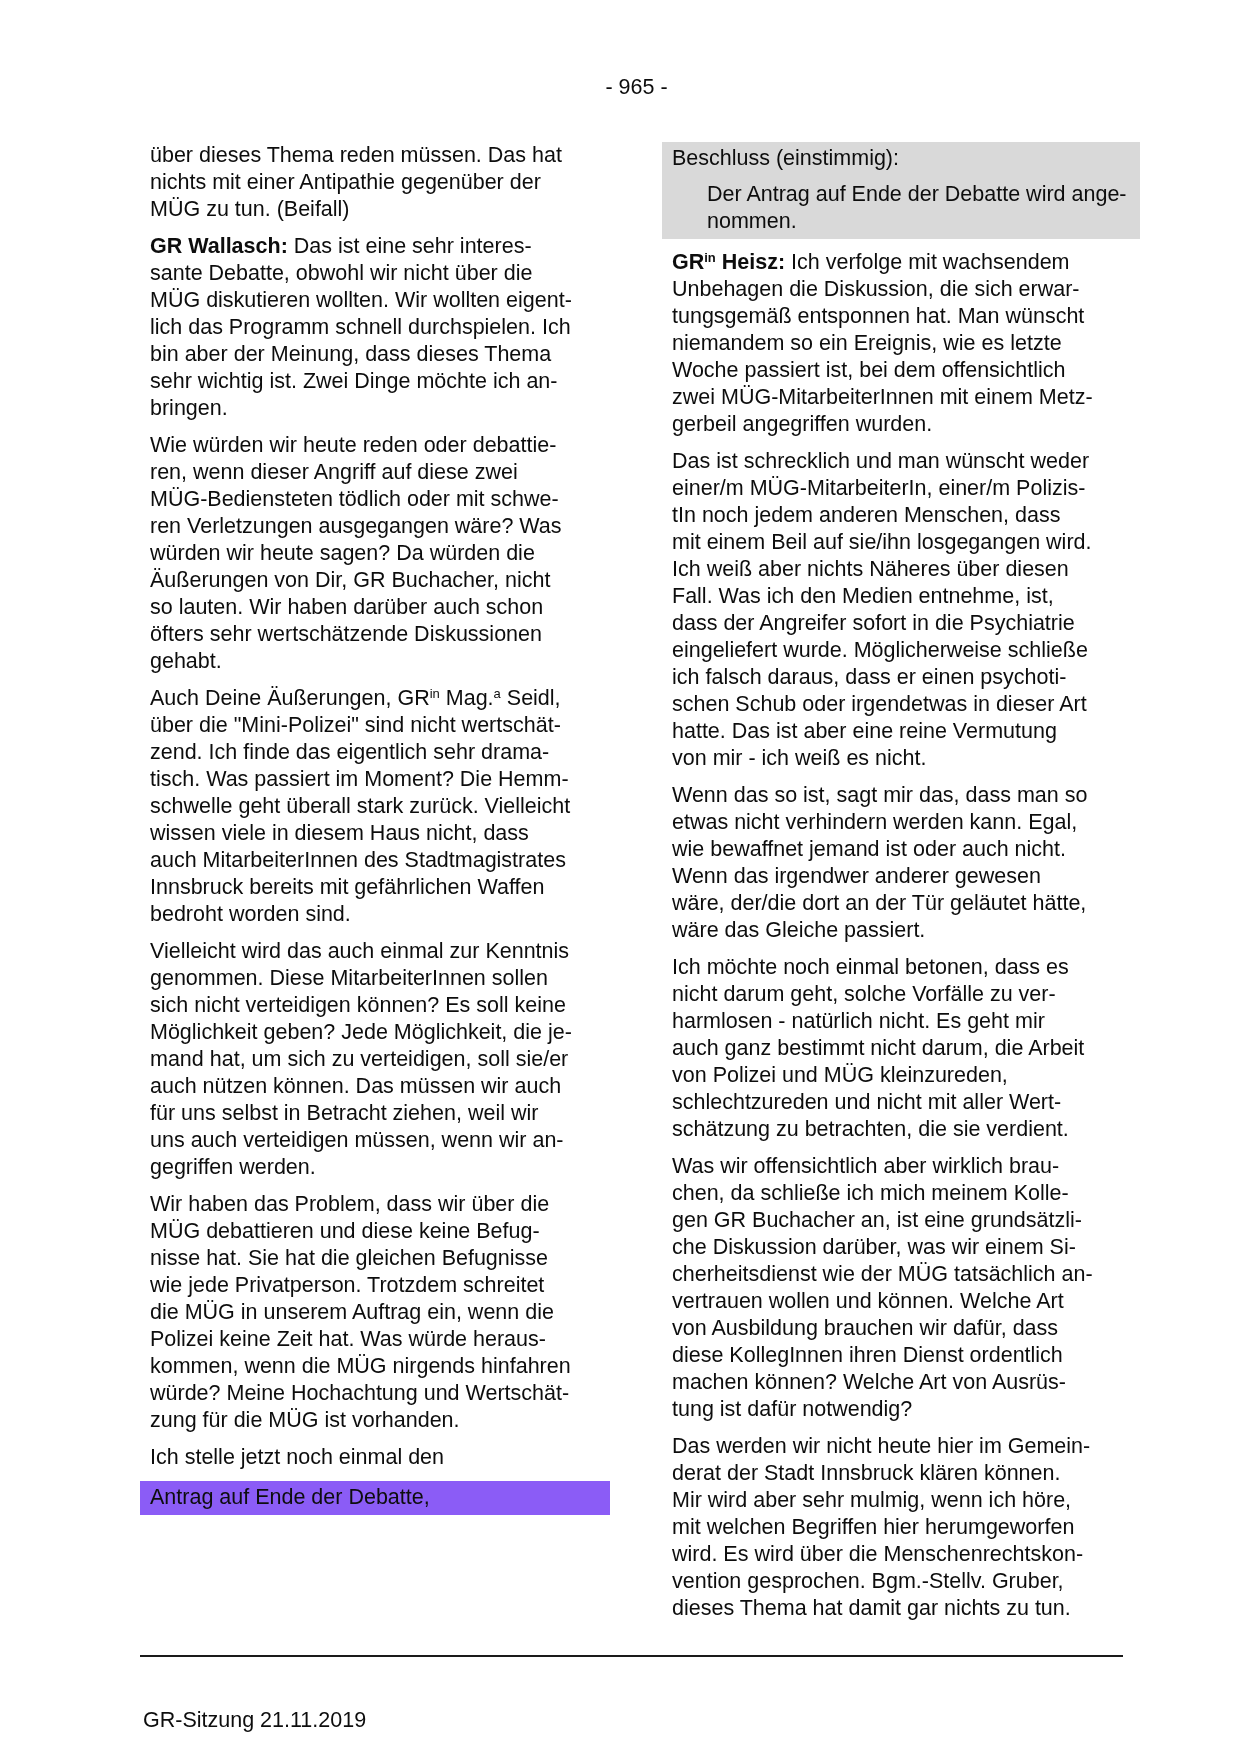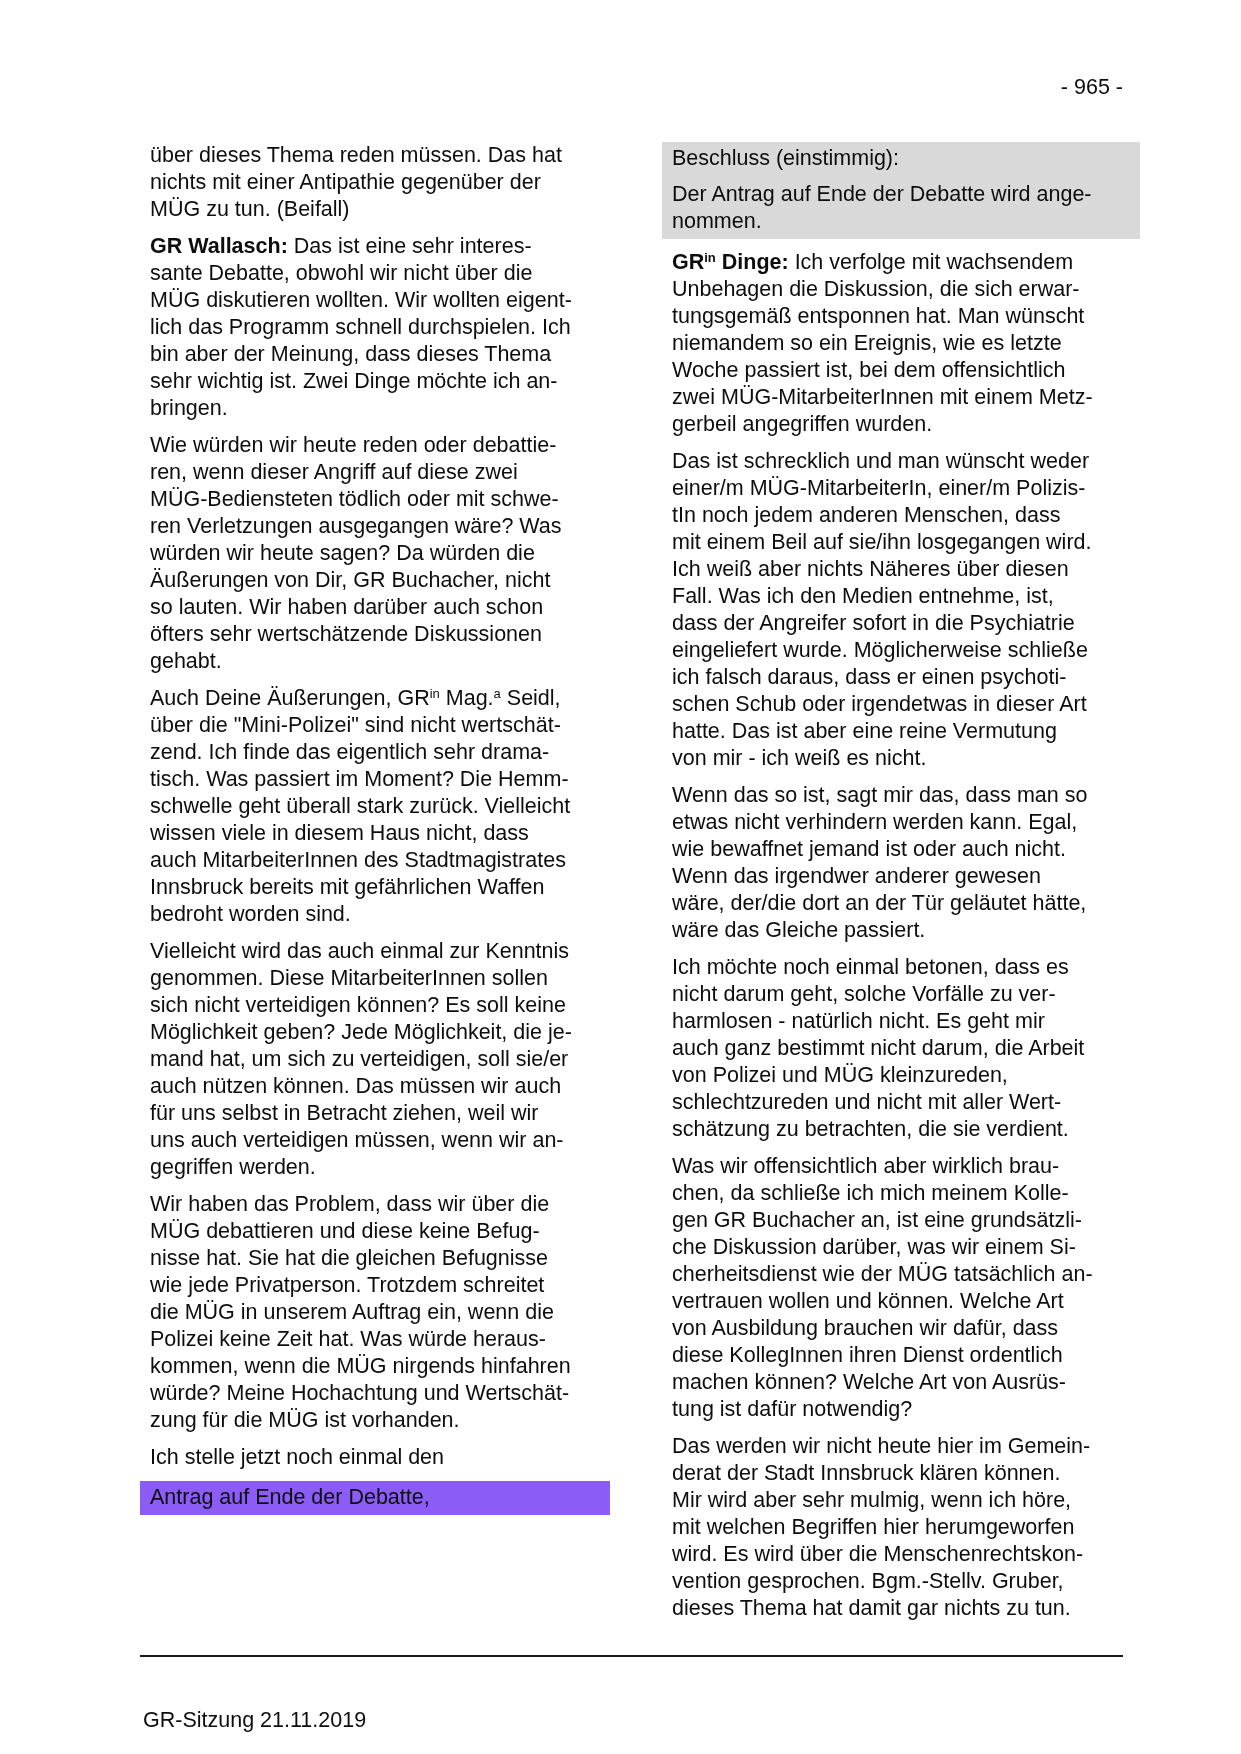--- a/index.html
+++ b/index.html
@@ -8,28 +8,28 @@
     width:1241px; height:1754px;
     background:#ffffff;
     font-family:"Liberation Sans", sans-serif;
     font-size:21.5px;
     line-height:27px;
     color:#0d0d0d;
     overflow:hidden;
   }
   .pagenum {
     position:absolute; top:74px; left:150px; width:973px;
-    text-align:right;
+    text-align:center;
   }
   .col { position:absolute; top:142px; }
   .col-left  { left:150px; width:460px; }
   .col-right { left:672px; width:468px; }
   .block { margin:0 0 10px 0; }
   .para { margin:0; white-space:pre-line; }
-  .block .para + .para { margin-top:9px; }
+  .block .para + .para { margin-top:9px;margin-left:35px; }
   .block.hl {
     background:#d9d9d9;
     margin-left:-10px;
     padding:3px 4px 4px 10px;
   }
   .b { font-weight:bold; }
   .sup { font-size:13px; vertical-align:7px; line-height:0; }
   .footer-rule {
     position:absolute; left:140px; top:1655px; width:983px;
     border-top:2px solid #1a1a1a; height:0;
@@ -107,21 +107,21 @@
         <div class="para"><span>Antrag auf Ende der Debatte,</span></div>
       </div>
     </div>
   <div class="col col-right" id="col-right">
       <div class="block hl" style="background: rgb(217, 217, 217);">
         <div class="para"><span>Beschluss (einstimmig):</span></div>
         <div class="para"><span>Der Antrag auf Ende der Debatte wird ange-
 nommen.</span></div>
       </div>
       <div class="block">
-        <div class="para"><span class="b">GR</span><span class="b sup">in</span><span class="b"> Dinge:</span><span> Ich verfolge mit wachsendem
+        <div class="para"><span class="b">GR</span><span class="b sup">in</span><span class="b"> Heisz:</span><span> Ich verfolge mit wachsendem
 Unbehagen die Diskussion, die sich erwar-
 tungsgemäß entsponnen hat. Man wünscht
 niemandem so ein Ereignis, wie es letzte
 Woche passiert ist, bei dem offensichtlich
 zwei MÜG-MitarbeiterInnen mit einem Metz-
 gerbeil angegriffen wurden.</span></div>
       </div>
       <div class="block">
         <div class="para"><span>Das ist schrecklich und man wünscht weder
 einer/m MÜG-MitarbeiterIn, einer/m Polizis-

